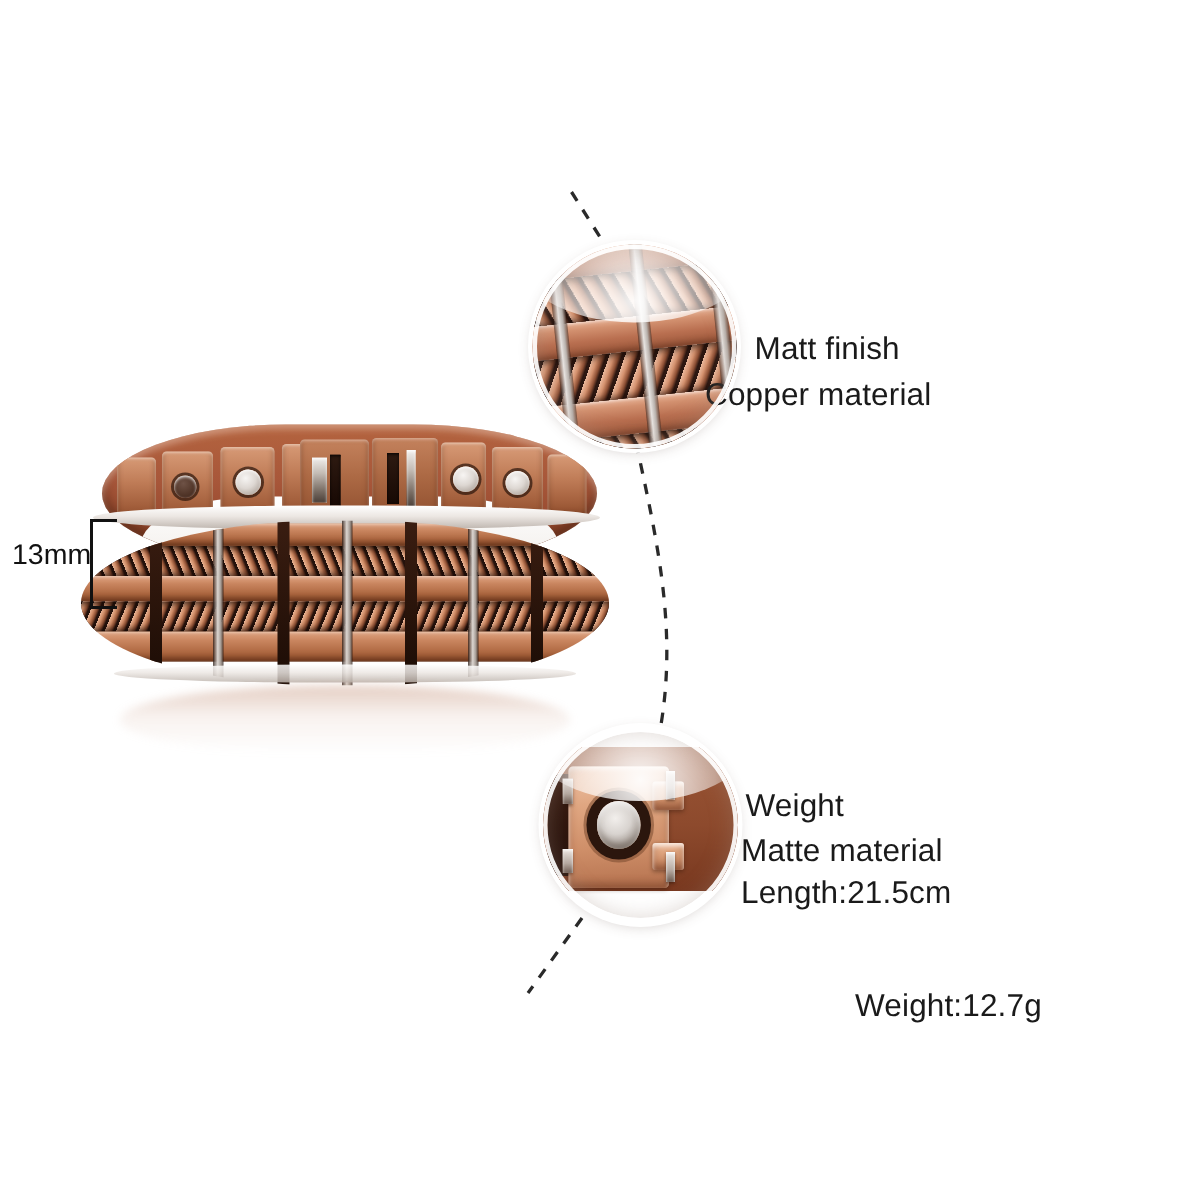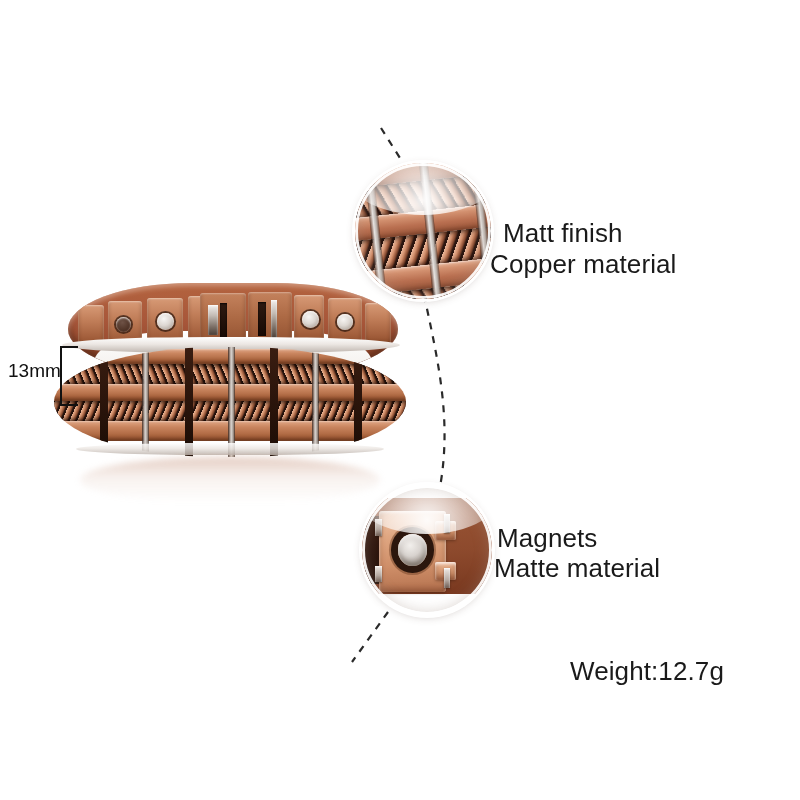--- a/index.html
+++ b/index.html
@@ -17,21 +17,21 @@
     width: 800px;
     height: 800px;
     background: #ffffff;
     overflow: hidden;
   }
 
   
   .callout-text {
     position: absolute;
     color: #1a1a1a;
-    font-size: 26px;
+    font-size: 21px;
     line-height: 30px;
     white-space: nowrap;
     letter-spacing: 0.1px;
   }
 
   
   .dim-label {
     position: absolute;
     left: 8px;
     top: 360px;
@@ -401,21 +401,21 @@
         </div>
       <div class="z1-seam" style="left:16%;"></div>
       <div class="z1-seam" style="left:52%;"></div>
       <div class="z1-seam" style="left:86%;"></div>
     </div>
     <div class="glass-gloss"></div>
     <div class="glass-rim"></div>
   </div>
 
   <div class="callout-text" style="left:503px; top:218px;">Matt finish</div>
-  <div class="callout-text" style="left:490px; top:249px;">Copper material</div>
+  <div class="callout-text" style="left:470px; top:249px;">Copper material</div>
 
   <div class="magnifier" style="left:362px; top:485px; width:130px; height:130px;">
     <div id="zoom-two-art">
       <div class="z2-bg"></div>
 
       <div class="z2-dark" style="left:2%; top:24%; width:16%; height:52%;"></div>
 
       <div class="z2-plate" style="left:13%; top:20%; width:52%; height:62%; border-radius:3px;"></div>
       <div class="z2-plate" style="left:56%; top:28%; width:16%; height:14%; border-radius:2px;"></div>
       <div class="z2-plate" style="left:56%; top:59%; width:16%; height:14%; border-radius:2px;"></div>
@@ -424,18 +424,19 @@
       <div class="z2-notch" style="left:10%; top:62%; width:5%; height:13%;"></div>
       <div class="z2-notch" style="left:63%; top:22%; width:5%; height:15%;"></div>
       <div class="z2-notch" style="left:63%; top:64%; width:5%; height:15%;"></div>
 
       <div class="z2-magnet-ring" style="left:28%; top:38%; width:22%; height:24%;"></div>
     </div>
     <div class="glass-gloss"></div>
     <div class="glass-rim"></div>
   </div>
 
-  <div class="callout-text" style="left:497px; top:523px;">Magnets</div>
+  <div class="callout-text" style="left:497px; top:523px;">Weight</div>
   <div class="callout-text" style="left:494px; top:553px;">Matte material</div>
+  <div class="callout-text" style="left:494px; top:581px;">Length:21.5cm</div>
 
   <div class="callout-text" style="left:570px; top:656px;text-align:center;">Weight:12.7g</div>
 
 </div>
 
 </body></html>

